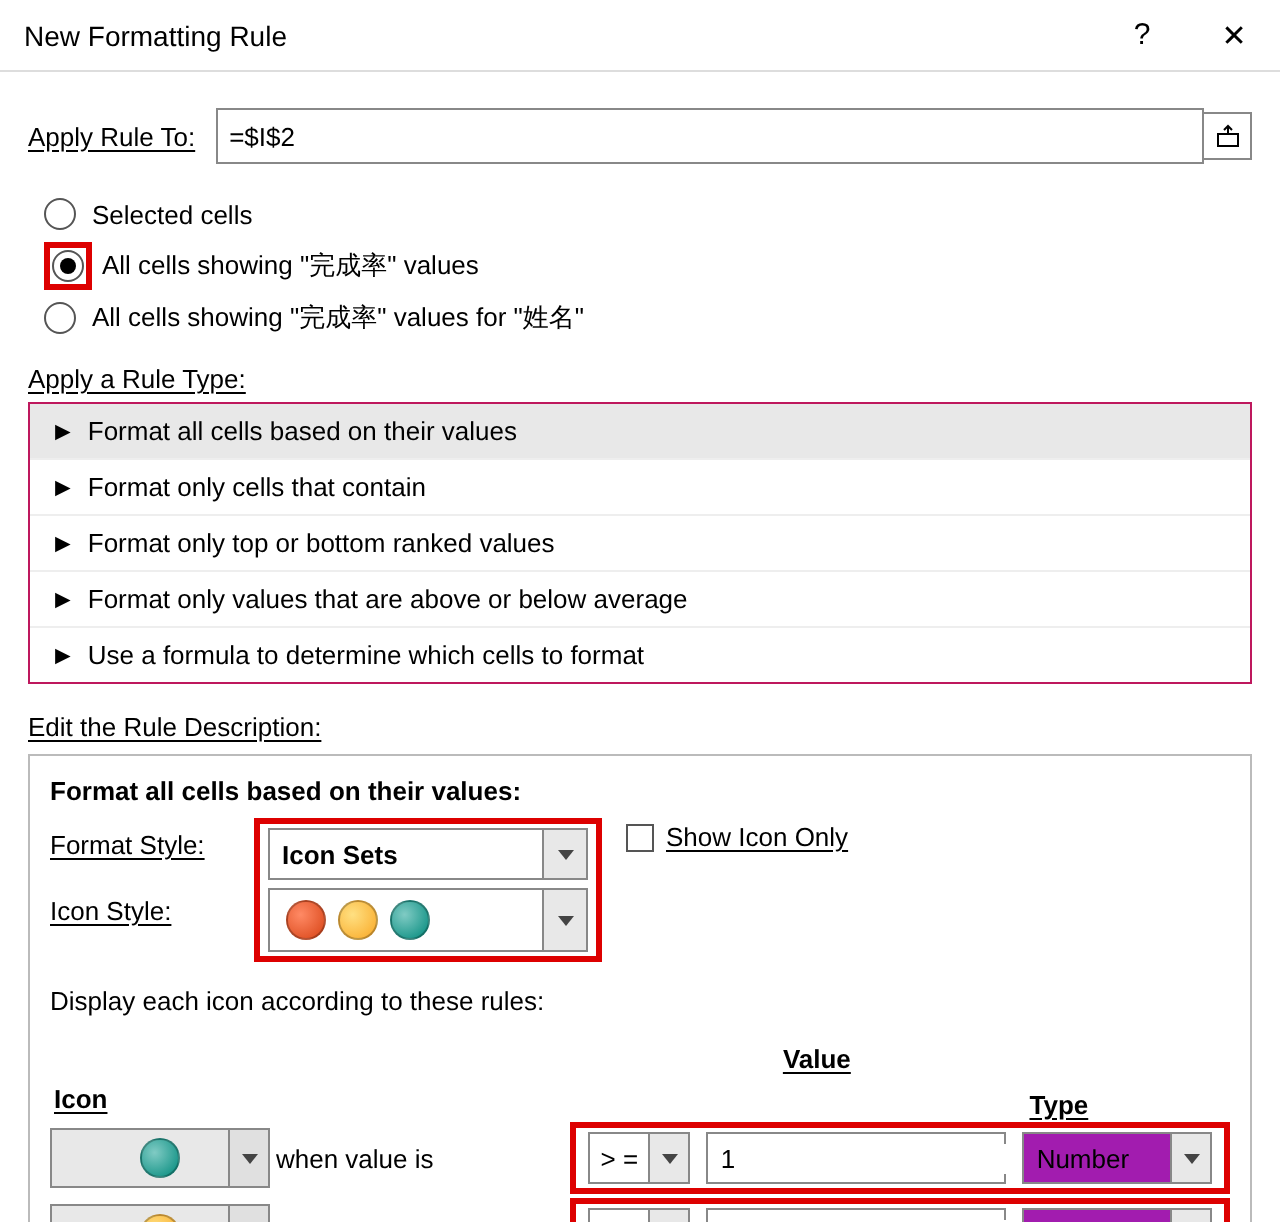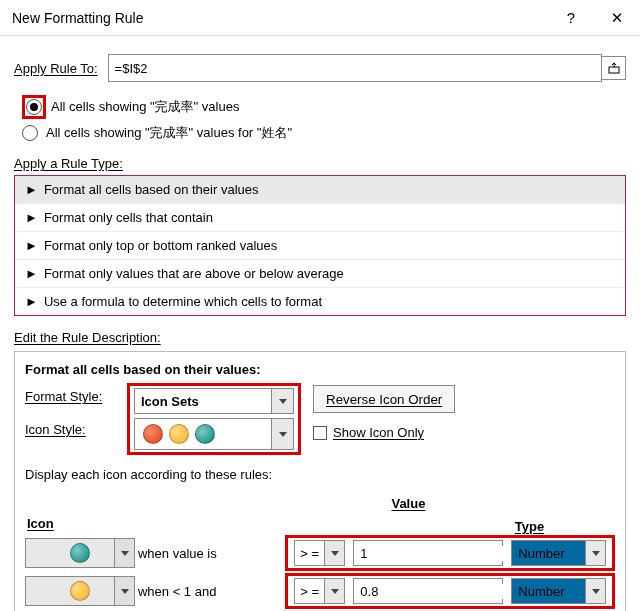--- a/index.html
+++ b/index.html
@@ -53,21 +53,21 @@
     .icon-sel { width: 110px; height: 30px; border: 1px solid #888; background: #e8e8e8; display: flex; align-items: center; justify-content: center; position: relative; }
     .icon-sel .sel-btn { position: absolute; right: 0; top: 0; width: 20px; height: 28px; border-left: 1px solid #888; background: #e0e0e0; display: flex; align-items: center; justify-content: center; }
     .rule-row .cond-cell { width: 164px; }
     .val-type-wrap { display: flex; align-items: center; gap: 8px; border: 3px solid #d00; padding: 2px 6px; width: 330px; }
     .op-sel { width: 52px; height: 26px; border: 1px solid #888; display: flex; align-items: center; background: #fff; }
     .op-sel .op-text { flex: 1; text-align: center; }
     .op-sel .sel-btn { width: 20px; height: 24px; border-left: 1px solid #888; background: #e8e8e8; display: flex; align-items: center; justify-content: center; }
     .val-input { width: 150px; height: 26px; border: 1px solid #888; display: flex; align-items: center; background: #fff; }
     .val-input input { border: none; outline: none; flex: 1; padding: 0 6px; font-family: inherit; font-size: 13px; }
     .val-input .range-btn { width: 22px; height: 24px; border: none; border-left: 1px solid #888; }
-    .type-sel { width: 96px; height: 26px; border: 1px solid #888; display: flex; align-items: center; background: #0369a1; }
+    .type-sel { width: 96px; height: 26px; border: 1px solid #888; display: flex; align-items: center; background: #a21caf; }
     .type-sel .t-text { flex: 1; padding: 0 6px; }
     .type-sel .sel-btn { width: 20px; height: 24px; border-left: 1px solid #888; background: #e8e8e8; display: flex; align-items: center; justify-content: center; }
     .chev::after { content: ""; display: block; width: 0; height: 0; border-left: 4px solid transparent; border-right: 4px solid transparent; border-top: 5px solid #444; }
   </style>
 </head>
 <body>
 
 <div class="titlebar">
   <span class="title">New Formatting Rule</span>
   <div class="tb-btn">?</div>
@@ -83,20 +83,24 @@
         <svg viewBox="0 0 12 12">
             <rect x="1" y="5" width="10" height="6" fill="none" stroke="#000" stroke-width="1"></rect>
             <path d="M6 1 L6 5 M4 3 L6 1 L8 3" fill="none" stroke="#000" stroke-width="1"></path>
           </svg>
       </div>
     </div>
   </div>
 
   <div class="radios">
     <div class="radio-row">
+      <span class="radio"></span>
+      <span>Selected cells</span>
+    </div>
+    <div class="radio-row">
       <span class="red-box" style="margin-right:5px;">
           <span class="radio checked" style="margin:0;"></span>
         </span>
       <span>All cells showing "完成率" values</span>
     </div>
     <div class="radio-row">
       <span class="radio"></span>
       <span>All cells showing "完成率" values for "姓名"</span>
     </div>
   </div>
@@ -132,21 +136,20 @@
               <span class="dot red"></span>
               <span class="dot yellow"></span>
               <span class="dot green"></span>
             </div>
             <span class="sel-btn">
                 <span class="chev"></span>
               </span>
           </div>
         </div>
         <div style="display:flex; flex-direction:column; gap:12px; padding-top:2px;">
-          <button class="plain-btn lbl-u">Reverse Icon Order</button>
           <div class="check-row">
             <span class="checkbox"></span>
             <span class="lbl-u">Show Icon Only</span>
           </div>
         </div>
       </div>
 
       <div style="margin-top:12px;">Display each icon according to these rules:</div>
 
       <div class="rules-tbl">

